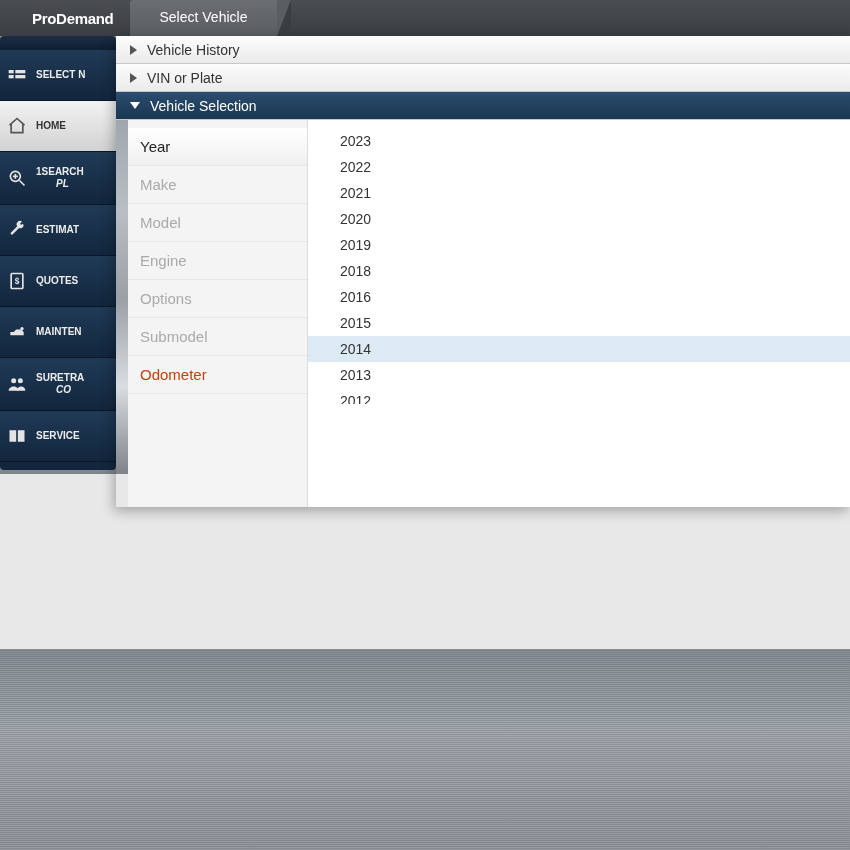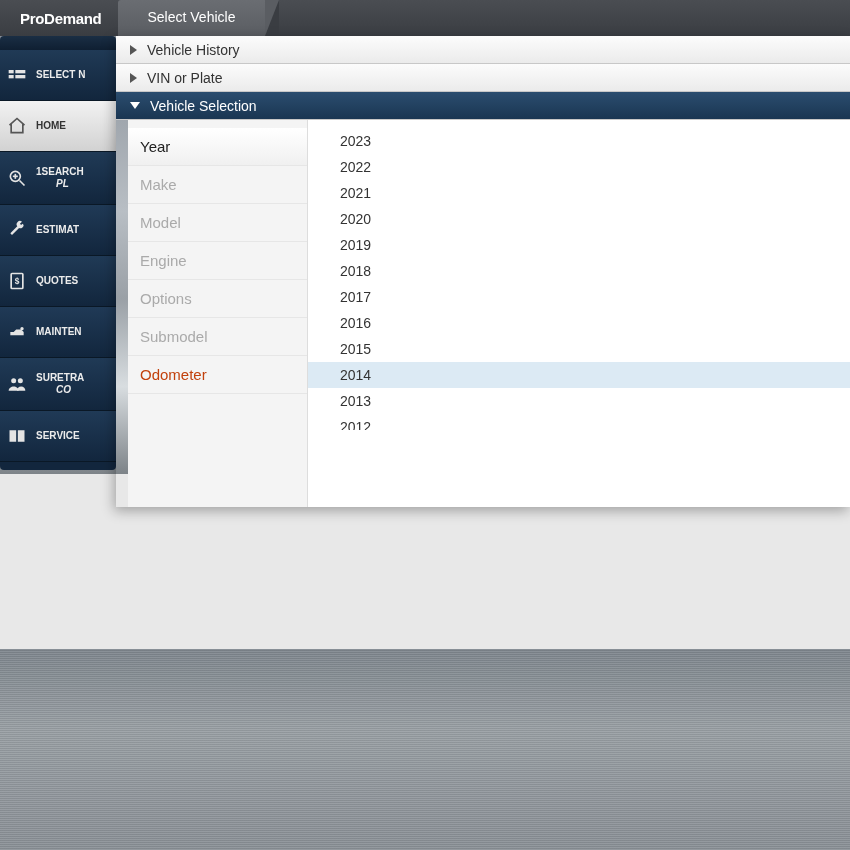--- a/index.html
+++ b/index.html
@@ -14,21 +14,21 @@
 .topbar {
   height: 36px;
   background: linear-gradient(to bottom, #4a4d52 0%, #3a3d42 100%);
   display: flex;
   align-items: center;
 }
 .logo {
   color: #fff;
   font-weight: bold;
   font-size: 15px;
-  padding: 0 14px 0 20px;
+  padding: 0 14px 0 32px;
   letter-spacing: -0.3px;
 }
 .tab {
   background: linear-gradient(to bottom, #6a6d72 0%, #5a5d62 100%);
   color: #fff;
   font-size: 14px;
   padding: 9px 44px 9px 30px;
   position: relative;
   margin-left: 2px;
   border-top-left-radius: 3px;
@@ -339,21 +339,20 @@
         <div class="step disabled">Submodel</div>
         <div class="step enabled">Odometer</div>
       </div>
     <div class="values-col" id="values-col">
         <div class="value-item">2023</div>
         <div class="value-item">2022</div>
         <div class="value-item">2021</div>
         <div class="value-item">2020</div>
         <div class="value-item">2019</div>
         <div class="value-item">2018</div>
-        <div class="value-item">2017</div>
         <div class="value-item">2016</div>
         <div class="value-item">2015</div>
         <div class="value-item highlighted">2014</div>
         <div class="value-item">2013</div>
         <div class="value-item cut">2012</div>
       </div>
   </div>
 </div>
 
 </body></html>

